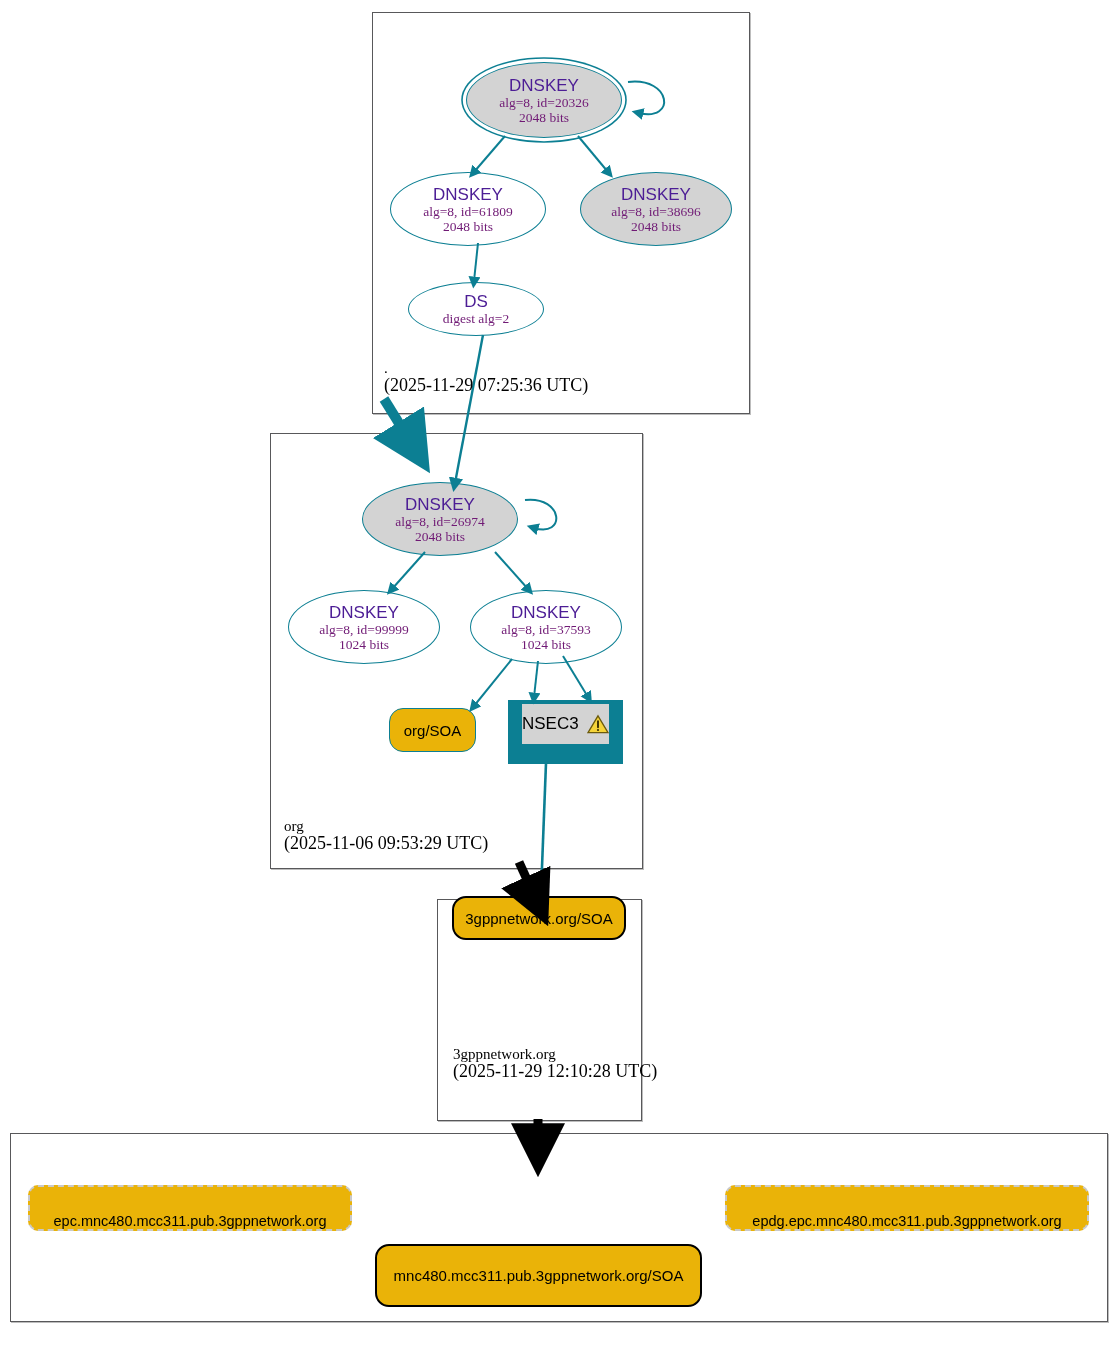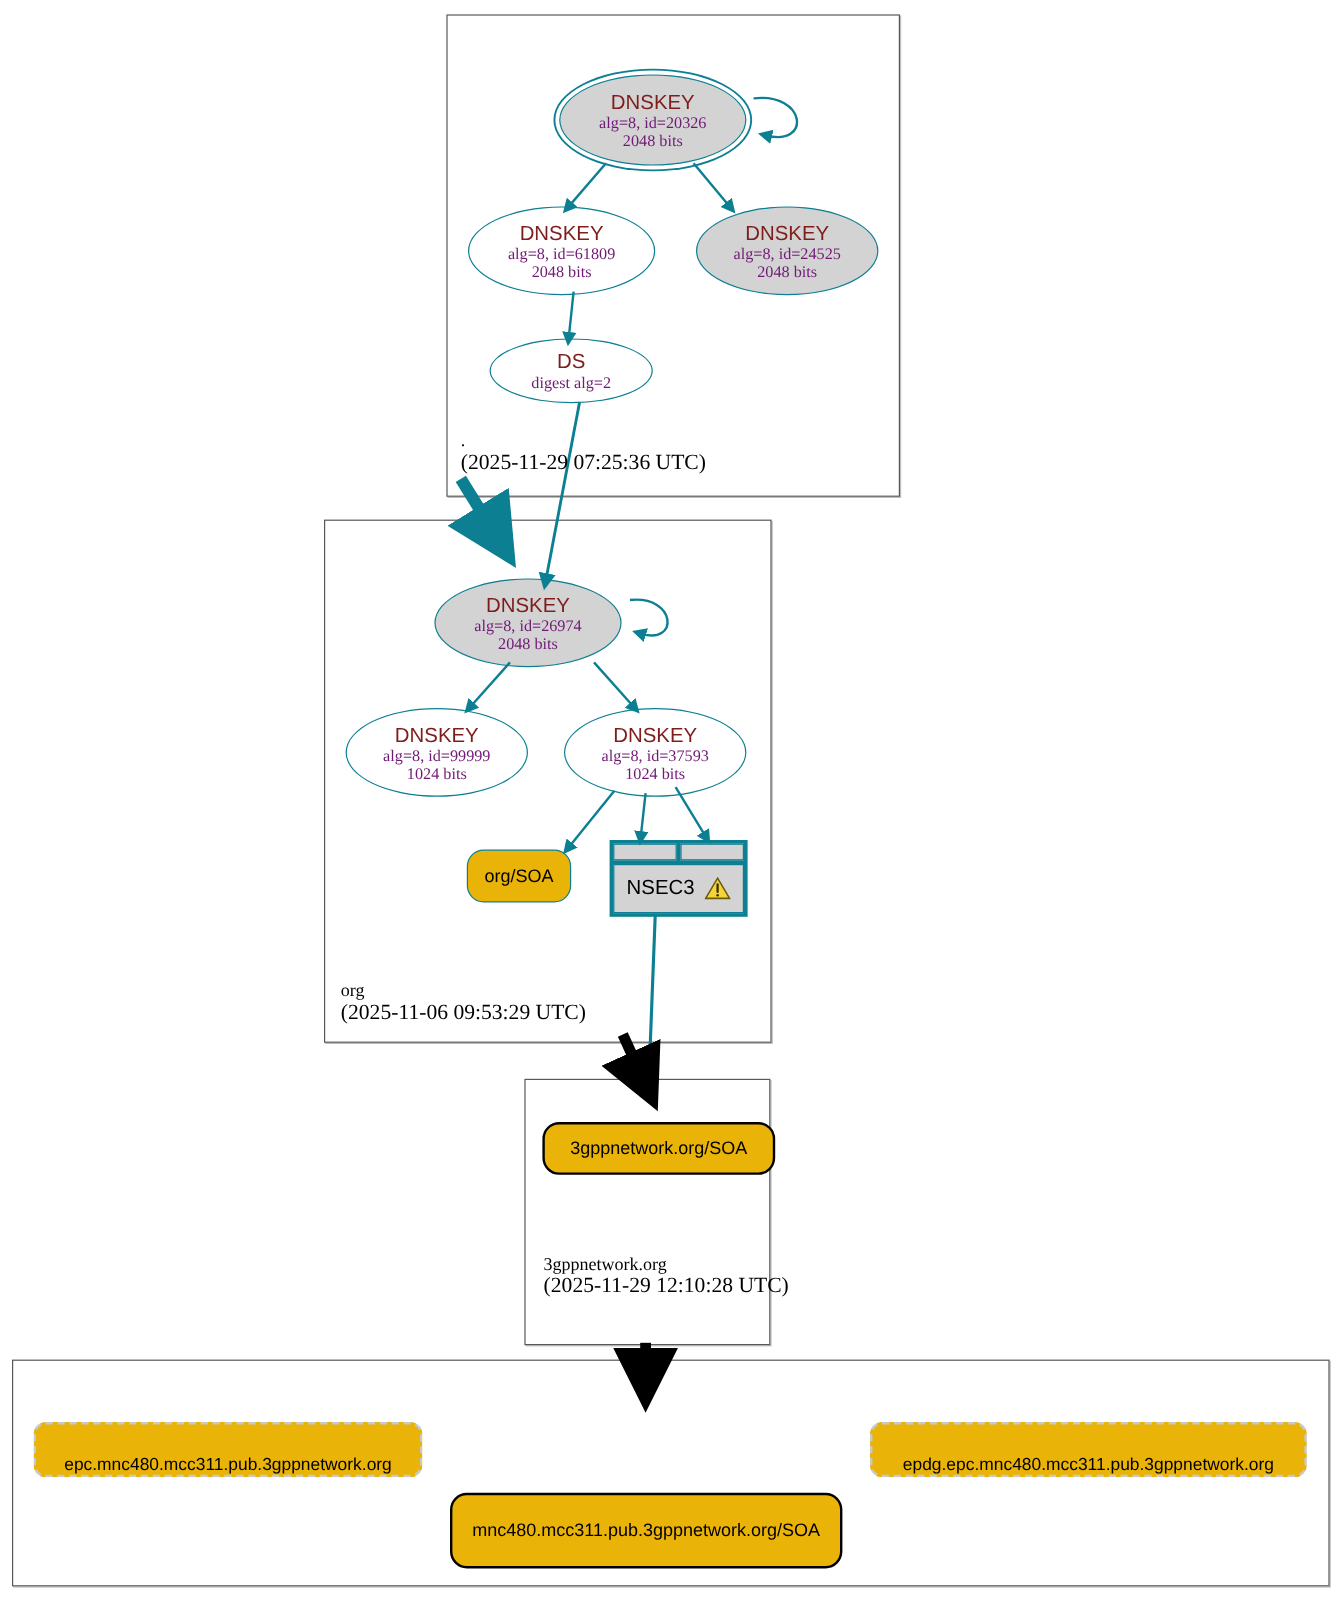--- a/index.html
+++ b/index.html
@@ -15,34 +15,34 @@
   .zname{font-size:15px;line-height:17px;}
   .ztime{font-size:18px;line-height:17px;}
 
   
   .ell{position:absolute;display:flex;flex-direction:column;
        align-items:center;justify-content:center;text-align:center;
        border:1.6px solid #0c7f93;border-radius:50%;box-sizing:border-box;}
   .ell.fill{background:#d3d3d3;}
   .ell.plain{background:#ffffff;}
   .ell.sep{box-shadow:0 0 0 3.2px #ffffff,0 0 0 4.8px #0c7f93;}
-  .t1{font-family:"Liberation Sans",sans-serif;font-size:17px;line-height:19px;color:#7f1d1d;}
+  .t1{font-family:"Liberation Sans",sans-serif;font-size:17px;line-height:19px;color:#4c1d95;}
   .t2{font-family:"Liberation Serif",serif;font-size:13.5px;line-height:15px;color:#701a75;}
 
   
   .rrset{position:absolute;display:flex;align-items:center;justify-content:center;
          box-sizing:border-box;background:#eab308;border-radius:14px;
          font-family:"Liberation Sans",sans-serif;color:#000;white-space:nowrap;}
   .rrset.secure{border:1.8px solid #0c7f93;}
   .rrset.insecure{border:2.4px solid #000000;}
   .rrset.bogusdash{border:2px dashed #c9c9c9;border-radius:10px;align-items:flex-end;}
 
   
   .nsec3{position:absolute;box-sizing:border-box;background:#0c7f93;
-         padding:3px;display:flex;flex-direction:column;gap:3px;}
+         padding:3px;display:flex;gap:3px;}
   .nsec3 .hrow{display:flex;gap:3px;height:14px;}
   .nsec3 .hcell{flex:1;background:#d3d3d3;border:1px solid #0c7f93;box-sizing:border-box;}
   .nsec3 .brow{background:#d3d3d3;border:1px solid #0c7f93;box-sizing:border-box;
                height:42px;display:flex;align-items:center;justify-content:center;gap:8px;}
   .nsec3 .lbl{font-family:"Liberation Sans",sans-serif;font-size:17px;color:#000;}
   .warn{width:22px;height:20px;display:block;}
 </style>
 </head>
 <body>
 
@@ -104,21 +104,21 @@
   </div>
 
   <div class="ell plain" style="left:390px;top:172px;width:156px;height:74px;">
     <div class="t1">DNSKEY</div>
     <div class="t2">alg=8, id=61809</div>
     <div class="t2">2048 bits</div>
   </div>
 
   <div class="ell fill" style="left:580px;top:172px;width:152px;height:74px;">
     <div class="t1">DNSKEY</div>
-    <div class="t2">alg=8, id=24525</div>
+    <div class="t2">alg=8, id=38696</div>
     <div class="t2">2048 bits</div>
   </div>
 
   <div class="ell plain" style="left:408px;top:282px;width:136px;height:54px;">
     <div class="t1">DS</div>
     <div class="t2">digest alg=2</div>
   </div>
 
   <div class="zonelabel" style="left:384px;top:360px;">
     <div class="zname">.</div>
@@ -164,21 +164,21 @@
     </div>
   </div>
 
   <div class="zonelabel" style="left:284px;top:818px;">
     <div class="zname">org</div>
     <div class="ztime">(2025-11-06 09:53:29 UTC)</div>
   </div>
 
   <div class="zonebox" style="left:437px;top:899px;width:203px;height:220px;"></div>
 
-  <div class="rrset insecure" style="left:452px;top:935px;width:194px;height:44px;font-size:15px;">
+  <div class="rrset insecure" style="left:452px;top:896px;width:174px;height:44px;font-size:15px;">
     <span>3gppnetwork.org/SOA</span>
   </div>
 
   <div class="zonelabel" style="left:453px;top:1046px;">
     <div class="zname">3gppnetwork.org</div>
     <div class="ztime">(2025-11-29 12:10:28 UTC)</div>
   </div>
 
   <div class="zonebox" style="left:10px;top:1133px;width:1096px;height:187px;"></div>
 

